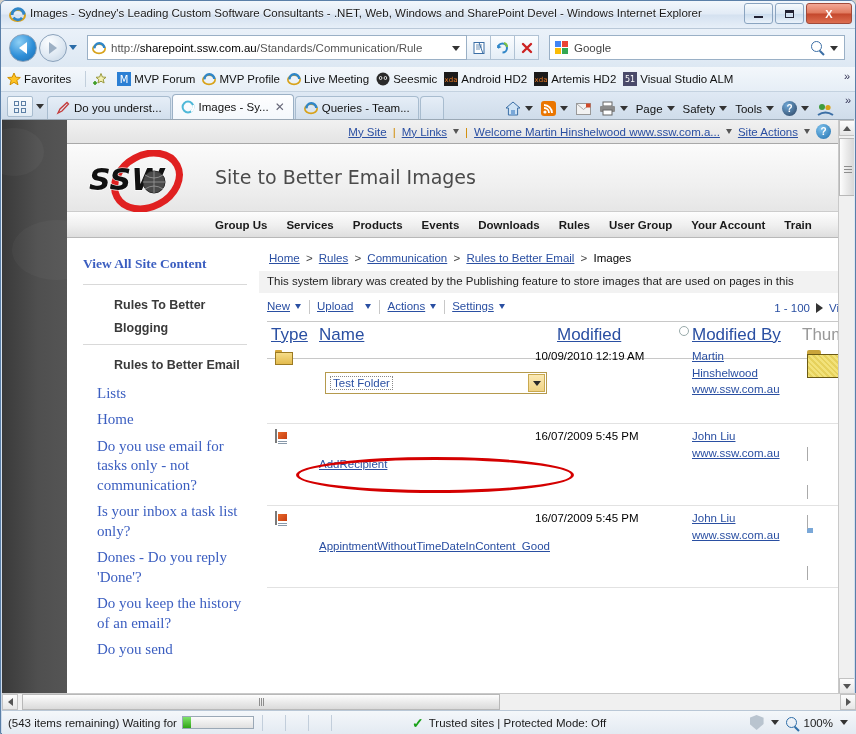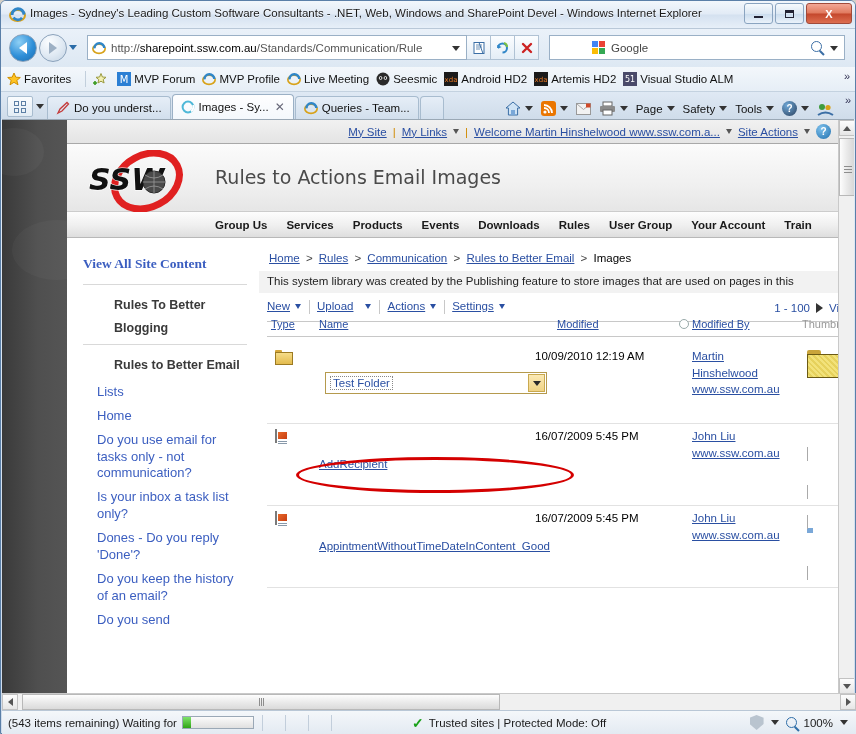--- a/index.html
+++ b/index.html
@@ -101,21 +101,21 @@
     position: absolute; top: 6px; width: 24px; height: 25px;
     border: 1px solid #b0c2d4; border-left: none;
     background: linear-gradient(to bottom,#fbfdff,#e4edf6);
     display: flex; align-items: center; justify-content: center;
     font-size: 13px;
   }
   .searchbox {
     position: absolute; left: 548px; top: 6px;
     width: 296px; height: 25px;
     background: #fff; border: 1px solid #9ab0c6;
-    display: flex; align-items: center; padding-left: 37px;
+    display: flex; align-items: center;
   }
   .g-logo { margin: 0 5px 0 5px; display: flex; flex: none; }
   .search-text { font-size: 11.5px; color: #444; }
   .mag {
     position: absolute; right: 22px; top: 5px;
     width: 11px; height: 11px; border: 1.6px solid #3b6ea5; border-radius: 50%;
   }
   .mag:after { content:''; position:absolute; right:-4px; bottom:-3px; width:6px;height:1.6px;background:#3b6ea5; transform:rotate(45deg); }
 
   
@@ -244,22 +244,22 @@
     background: #fff;
     padding: 18px 12px 0 16px;
   }
   .sp-leftlink-top {
     font-size: 13.5px; font-weight: bold; color: #3b5ec0;
     text-decoration: none; display: block; margin-bottom: 12px; font-family: Liberation Serif, serif;
   }
   .sp-hr { height: 1px; background: #d9d9d9; margin: 6px 0 10px 0; }
   .sp-grouphead { font-size: 12.5px; font-weight: bold; color: #3a3a3a; line-height: 1.65; margin-bottom: 2px; padding-left: 31px; }
   .sp-navlink {
-    display: block; font-size: 13px; color: #3b5ec0;
-    text-decoration: none; margin: 0 0 7px 14px; line-height: 1.3;
+    display: block; font-size: 15px; color: #3b5ec0;
+    text-decoration: none; margin: 0 0 7px 14px; line-height: 1.3; font-family: Liberation Serif, serif;
   }
 
   .sp-right {
     position: absolute; left: 257px; top: 118px;
     width: 580px; height: 456px;
     background: #fff;
   }
   .sp-breadcrumb {
     position: absolute; left: 10px; top: 14px;
     font-size: 11.5px; color: #000; white-space: nowrap;
@@ -280,23 +280,23 @@
   .tb-item { display:flex; align-items:center; font-size: 11.5px; color: #2a4fa2; margin-right: 6px; white-space: nowrap; }
   .tb-item u { text-decoration: underline; }
   .tb-item .dn { width:0;height:0;border-left:3.5px solid transparent;border-right:3.5px solid transparent;border-top:5px solid #2a4fa2; margin-left:5px; }
   .tb-sep { width:1px; height:14px; background:#c8c8c8; margin: 0 7px 0 2px; }
   .tb-right { position:absolute; right: 0; top: 2px; display:flex; align-items:center; gap:6px; font-size:11.5px; }
   .tb-right .paging { color:#2a4fa2; }
   .tb-right .pgarrow { width:0;height:0;border-top:5px solid transparent;border-bottom:5px solid transparent;border-left:7px solid #333; }
   .tb-right .viewtxt { color:#2a4fa2; }
 
   .sp-headrow {
-    position: absolute; left: 8px; top: 78px; width: 572px; height: 21px;
+    position: absolute; left: 8px; top: 85px; width: 572px; height: 36px;
     border-bottom: 1px solid #c8c8c8;
-    font-size: 11px;
+    font-size: 17px;
   }
   .sp-headrow span { position:absolute; top:2px; color:#2a4fa2; text-decoration: underline; white-space:nowrap; }
   .sp-headrow .h-type { left: 4px; }
   .sp-headrow .h-name { left: 52px; }
   .sp-headrow .h-mod  { left: 290px; }
   .sp-headrow .h-modby{ left: 425px; }
   .sp-headrow .h-thumb{ left: 535px; color:#999; text-decoration:none; }
   .sp-headrow .radio {
     position:absolute; left:412px; top:3px;
     width:10px;height:10px;border:1px solid #9aa; border-radius:50%; background:#fff;
@@ -709,21 +709,21 @@
     <div class="ssw-banner">
       <span class="ssw-logo">
         <svg width="140" height="62" viewBox="0 0 140 62">
           <ellipse cx="66" cy="31" rx="34" ry="26" fill="none" stroke="#e02020" stroke-width="7" transform="rotate(-28 66 31)"></ellipse>
           <text x="8" y="40" font-size="30" font-weight="bold" font-style="italic" fill="#111" font-family="DejaVu Sans" stroke="#fff" stroke-width="1.2" paint-order="stroke">SSW</text>
           <circle cx="73" cy="32" r="11" fill="#4a4a4a"></circle>
           <circle cx="73" cy="32" r="11" fill="none" stroke="#2a2a2a" stroke-width="1"></circle>
           <path d="M62 32 h22 M73 21 v22 M64 25 q9 6 18 0 M64 39 q9 -6 18 0" stroke="#9a9a9a" stroke-width="0.8" fill="none"></path>
         </svg>
       </span>
-      <div class="ssw-pagetitle">Rules to Actions Email Images</div>
+      <div class="ssw-pagetitle">Site to Better Email Images</div>
     </div>
 
     <div class="ssw-nav">
       <a href="#">Group Us</a>
       <a href="#">Services</a>
       <a href="#">Products</a>
       <a href="#">Events</a>
       <a href="#">Downloads</a>
       <a href="#">Rules</a>
       <a href="#">User Group</a>

